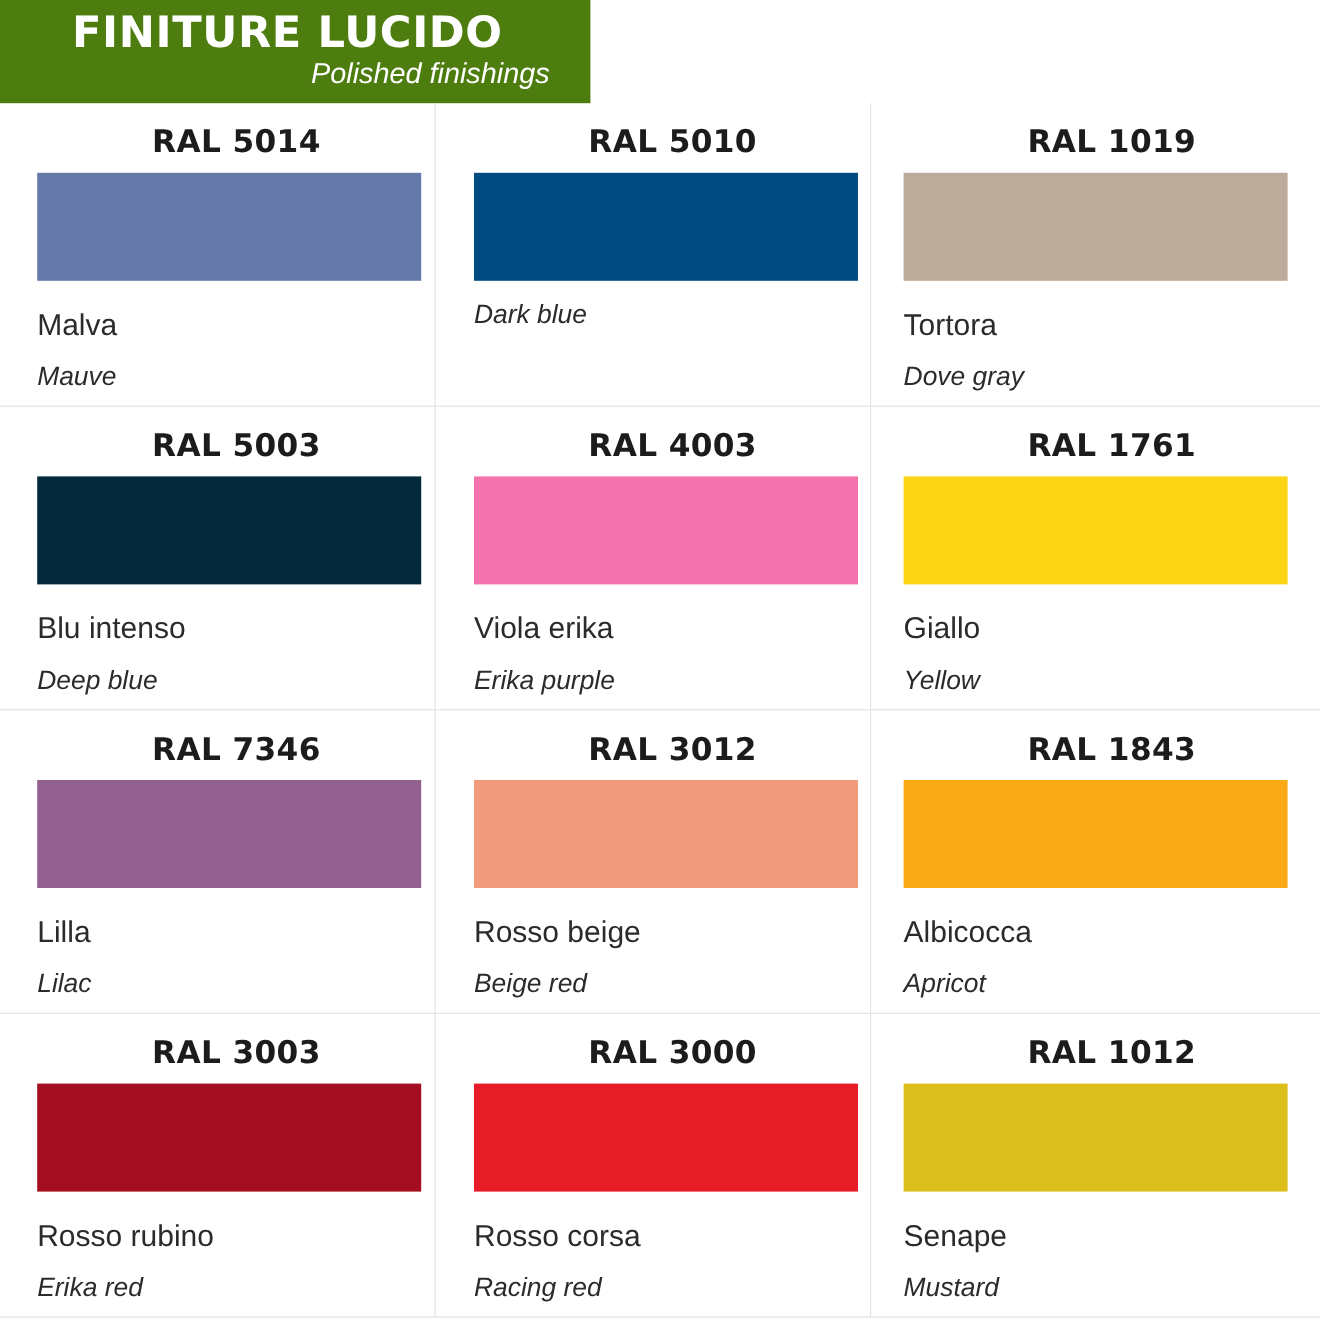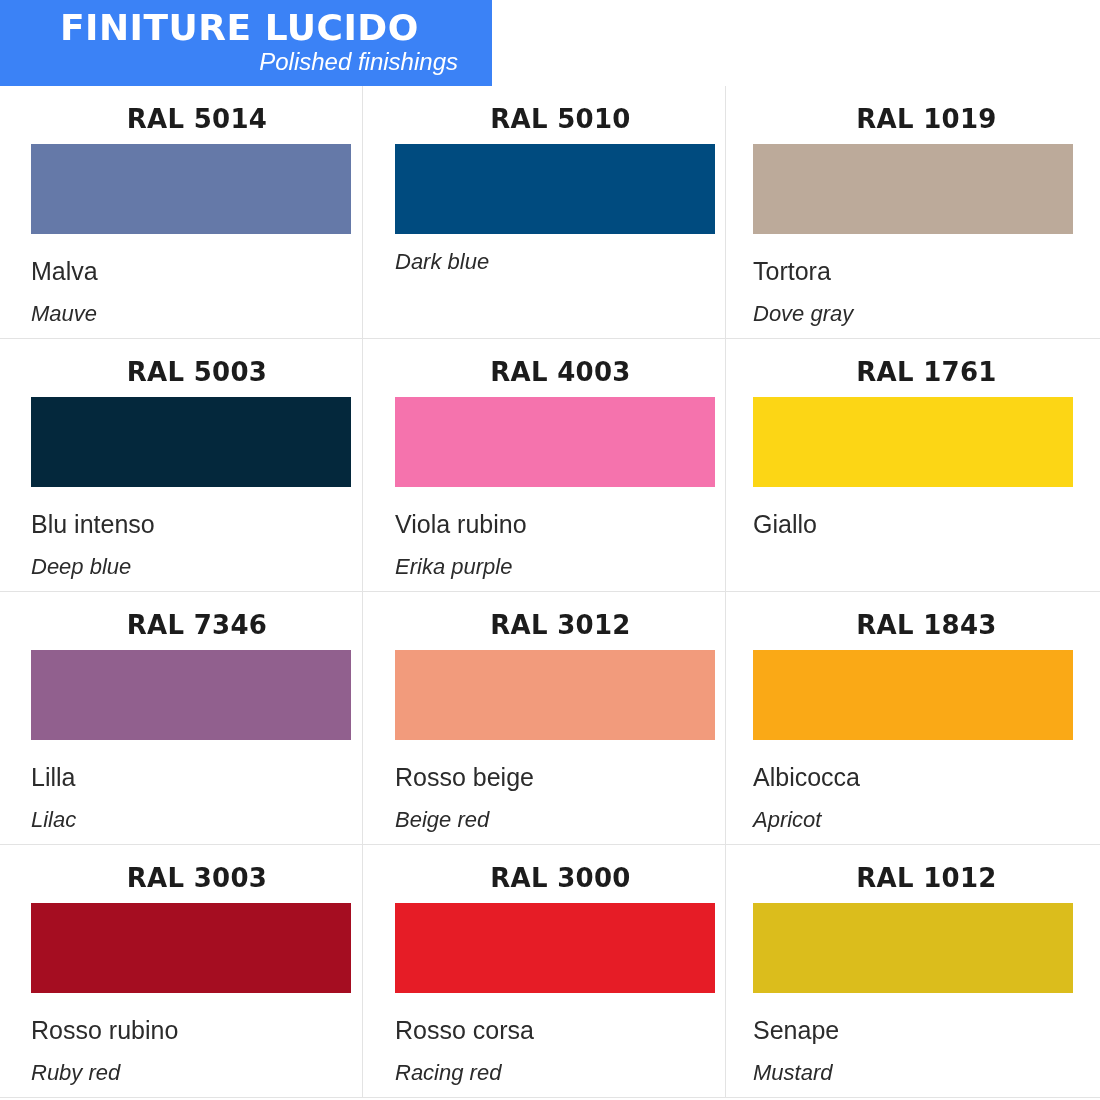--- a/index.html
+++ b/index.html
@@ -118,21 +118,21 @@
     color: #2b2b2b;
     line-height: 30px;
     margin-top: 13px;
   }
 </style>
 </head>
 <body>
 
 <div class="page">
 
-  <div class="banner" style="background-color: #3b82f6;">
+  <div class="banner" style="background-color: #4d7c0f;">
     <div class="banner-title">FINITURE LUCIDO</div>
     <div class="banner-sub">Polished finishings</div>
   </div>
 
   <div class="grid">
 
     <div class="cell col1">
       <div class="ral-code">RAL 5014</div>
       <div class="swatch" style="background-color: rgb(101, 121, 168);"></div>
       <div class="name-it">Malva</div>
@@ -152,27 +152,28 @@
 
     <div class="cell col1">
       <div class="ral-code">RAL 5003</div>
       <div class="swatch" style="background-color: rgb(4, 40, 60);"></div>
       <div class="name-it">Blu intenso</div>
       <div class="name-en">Deep blue</div>
     </div>
     <div class="cell col2">
       <div class="ral-code">RAL 4003</div>
       <div class="swatch" style="background-color: rgb(245, 115, 173);"></div>
-      <div class="name-it">Viola rubino</div>
+      <div class="name-it">Viola erika</div>
       <div class="name-en">Erika purple</div>
     </div>
     <div class="cell col3">
       <div class="ral-code">RAL 1761</div>
       <div class="swatch" style="background-color: rgb(252, 214, 21);"></div>
       <div class="name-it">Giallo</div>
+      <div class="name-en">Yellow</div>
     </div>
 
     <div class="cell col1">
       <div class="ral-code">RAL 7346</div>
       <div class="swatch" style="background-color: rgb(145, 96, 142);"></div>
       <div class="name-it">Lilla</div>
       <div class="name-en">Lilac</div>
     </div>
     <div class="cell col2">
       <div class="ral-code">RAL 3012</div>
@@ -184,21 +185,21 @@
       <div class="ral-code">RAL 1843</div>
       <div class="swatch" style="background-color: rgb(250, 169, 22);"></div>
       <div class="name-it">Albicocca</div>
       <div class="name-en">Apricot</div>
     </div>
 
     <div class="cell col1">
       <div class="ral-code">RAL 3003</div>
       <div class="swatch" style="background-color: rgb(165, 13, 33);"></div>
       <div class="name-it">Rosso rubino</div>
-      <div class="name-en">Ruby red</div>
+      <div class="name-en">Erika red</div>
     </div>
     <div class="cell col2">
       <div class="ral-code">RAL 3000</div>
       <div class="swatch" style="background-color: rgb(230, 28, 38);"></div>
       <div class="name-it">Rosso corsa</div>
       <div class="name-en">Racing red</div>
     </div>
     <div class="cell col3">
       <div class="ral-code">RAL 1012</div>
       <div class="swatch" style="background-color: rgb(219, 189, 28);"></div>

